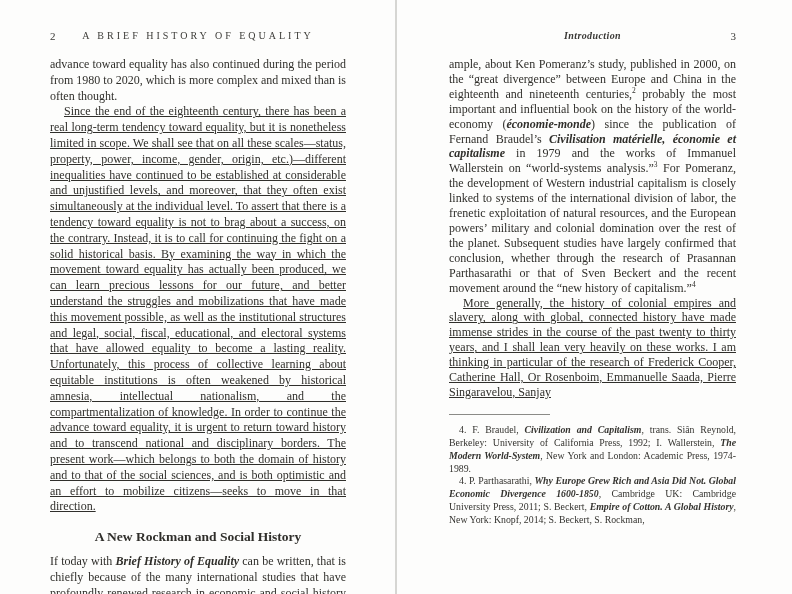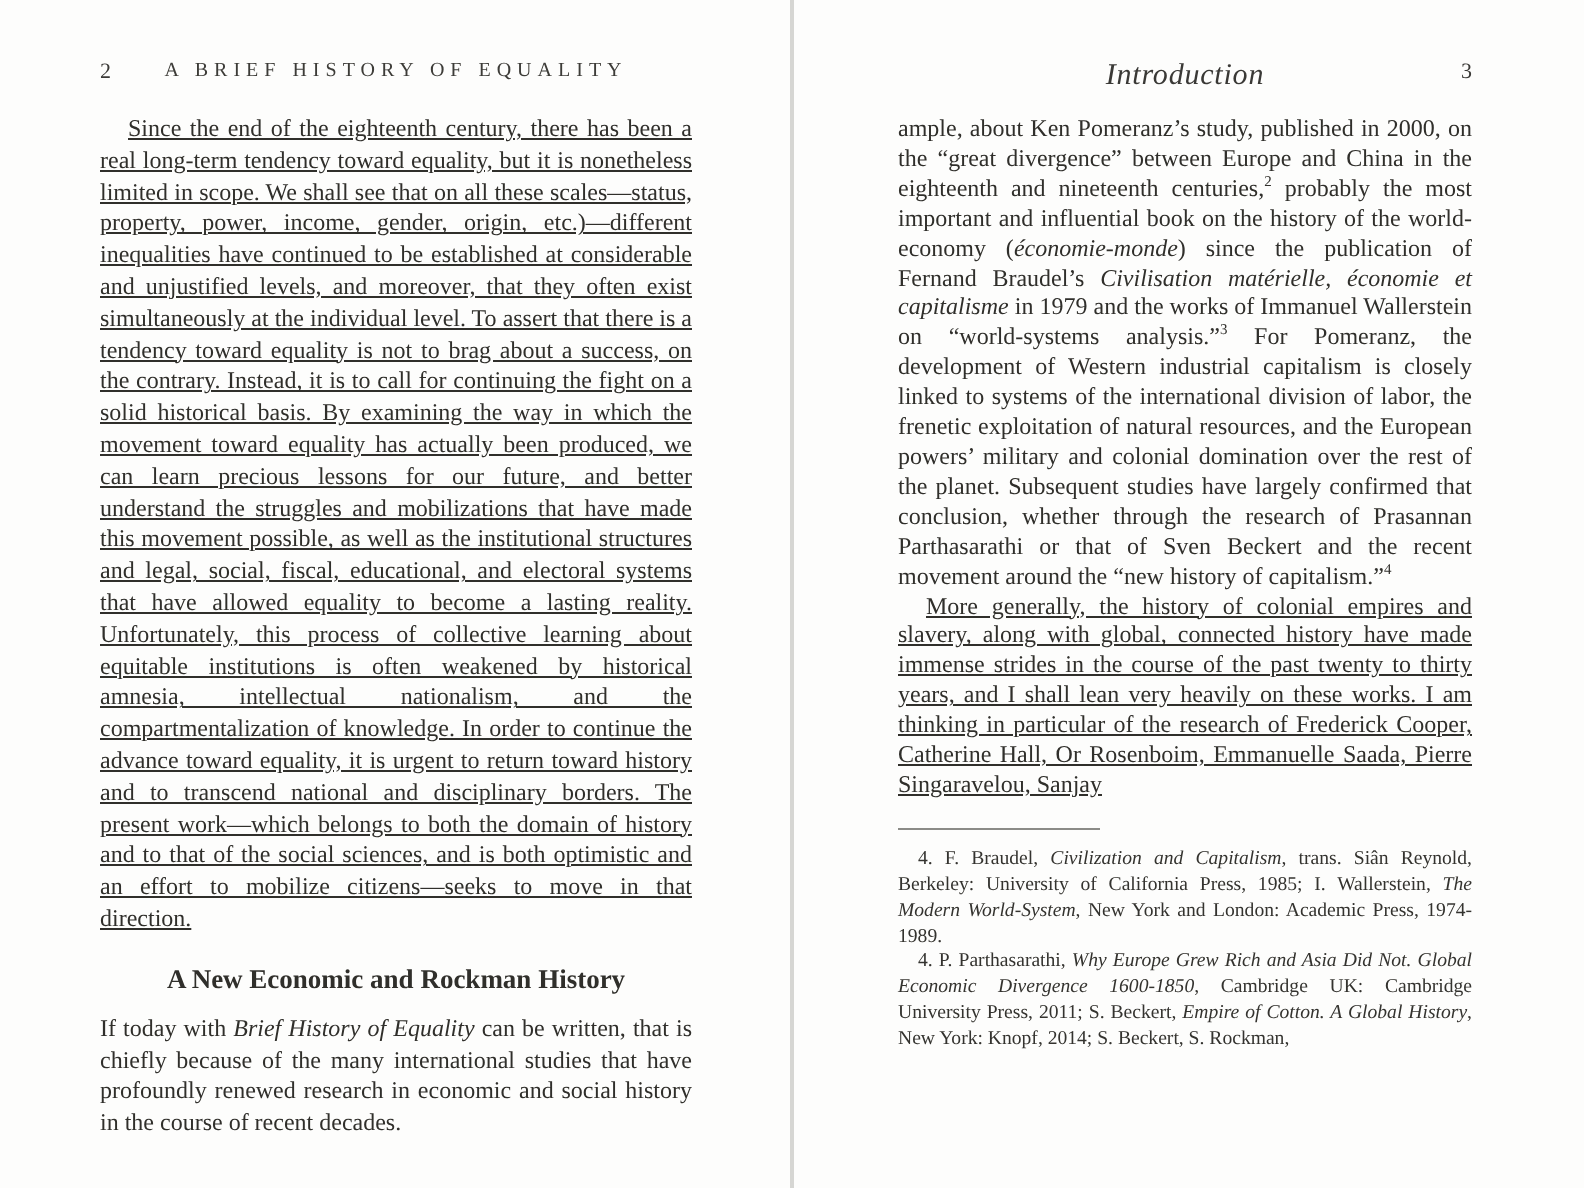--- a/index.html
+++ b/index.html
@@ -16,21 +16,21 @@
 
   .pagehead { position:relative; height:14px; }
   .folio { position:absolute; top:0; font-size:11px; color:#3a3936; }
   .folio-left  { left:0; }
   .folio-right { right:0; }
   .running-head {
     text-align:center; font-size:10px; letter-spacing:3px;
     color:#3d3c38; white-space:nowrap;
   }
   .running-head.italic-head {
-    letter-spacing:0.4px; font-style:italic; font-size:15px; color:#3a3936;
+    letter-spacing:0.4px; font-style:italic; font-size:10px; color:#3a3936;font-weight:bold;
   }
 
   .body { margin-top:13px; }
   .para {
     margin:0; font-size:12px; line-height:15.8px;
     text-align:justify; text-justify:inter-word;
   }
   .tight .para { line-height:14.9px; }
   .para.indent { text-indent:14px;text-decoration:underline; }
 
@@ -38,53 +38,54 @@
     text-align:center; font-size:13.5px; font-weight:bold;
     margin:14px 0 9px 0; color:#302f2b;
   }
 
   .fn-rule { width:101px; border:0; border-top:1px solid #8b8b87; margin:14px 0 9px 0; }
   .footnotes { }
   .footnote {
     margin:0; font-size:9.8px; line-height:12.9px;
     text-align:justify; text-indent:10px; color:#34332f;
   }
-  .it { font-style:italic; }
+  .it { font-style:italic;font-weight:bold; }
   sup { font-size:7.5px; line-height:0; }
 </style>
 </head>
 <body>
 
 <div class="spread">
 
   <div class="page page-left">
     <div class="pagehead">
       <span class="folio folio-left">2</span>
       <div class="running-head">A BRIEF HISTORY OF EQUALITY</div>
     </div>
     <div class="body">
+        <p class="para"><span>advance toward equality has also continued during the period from 1980 to 2020, which is more complex and mixed than is often thought.</span></p>
         <p class="para indent"><span>Since the end of the eighteenth century, there has been a real long-term tendency toward equality, but it is nonetheless limited in scope. We shall see that on all these scales—status, property, power, income, gender, origin, etc.)—different inequalities have continued to be established at considerable and unjustified levels, and moreover, that they often exist simultaneously at the individual level. To assert that there is a tendency toward equality is not to brag about a success, on the contrary. Instead, it is to call for continuing the fight on a solid historical basis. By examining the way in which the movement toward equality has actually been produced, we can learn precious lessons for our future, and better understand the struggles and mobilizations that have made this movement possible, as well as the institutional structures and legal, social, fiscal, educational, and electoral systems that have allowed equality to become a lasting reality. Unfortunately, this process of collective learning about equitable institutions is often weakened by historical amnesia, intellectual nationalism, and the compartmentalization of knowledge. In order to continue the advance toward equality, it is urgent to return toward history and to transcend national and disciplinary borders. The present work—which belongs to both the domain of history and to that of the social sciences, and is both optimistic and an effort to mobilize citizens—seeks to move in that direction.</span></p>
       </div>
-    <h2 class="section-heading">A New Economic and Rockman History</h2>
+    <h2 class="section-heading">A New Rockman and Social History</h2>
     <div class="body" style="margin-top:0">
         <p class="para"><span>If today with </span><span class="it">Brief History of Equality</span><span> can be written, that is chiefly because of the many international studies that have profoundly renewed research in economic and social history in the course of recent decades.</span></p>
       </div>
   </div>
 
   <div class="spine"></div>
 
   <div class="page page-right">
     <div class="pagehead">
       <span class="folio folio-right">3</span>
       <div class="running-head italic-head">Introduction</div>
     </div>
     <div class="body tight">
         <p class="para"><span>ample, about Ken Pomeranz’s study, published in 2000, on the “great divergence” between Europe and China in the eighteenth and nineteenth centuries,</span><sup>2</sup><span> probably the most important and influential book on the history of the world-economy (</span><span class="it">économie-monde</span><span>) since the publication of Fernand Braudel’s </span><span class="it">Civilisation matérielle, économie et capitalisme</span><span> in 1979 and the works of Immanuel Wallerstein on “world-systems analysis.”</span><sup>3</sup><span> For Pomeranz, the development of Western industrial capitalism is closely linked to systems of the international division of labor, the frenetic exploitation of natural resources, and the European powers’ military and colonial domination over the rest of the planet. Subsequent studies have largely confirmed that conclusion, whether through the research of Prasannan Parthasarathi or that of Sven Beckert and the recent movement around the “new history of capitalism.”</span><sup>4</sup></p>
         <p class="para indent"><span>More generally, the history of colonial empires and slavery, along with global, connected history have made immense strides in the course of the past twenty to thirty years, and I shall lean very heavily on these works. I am thinking in particular of the research of Frederick Cooper, Catherine Hall, Or Rosenboim, Emmanuelle Saada, Pierre Singaravelou, Sanjay</span></p>
       </div>
     <hr class="fn-rule">
     <div class="footnotes">
-        <p class="footnote"><span>4. F. Braudel, </span><span class="it">Civilization and Capitalism</span><span>, trans. Siân Reynold, Berkeley: University of California Press, 1985; I. Wallerstein, </span><span class="it">The Modern World-System</span><span>, New York and London: Academic Press, 1974-1989.</span></p>
+        <p class="footnote"><span>4. F. Braudel, </span><span class="it">Civilization and Capitalism</span><span>, trans. Siân Reynold, Berkeley: University of California Press, 1992; I. Wallerstein, </span><span class="it">The Modern World-System</span><span>, New York and London: Academic Press, 1974-1989.</span></p>
         <p class="footnote"><span>4. P. Parthasarathi, </span><span class="it">Why Europe Grew Rich and Asia Did Not. Global Economic Divergence 1600-1850</span><span>, Cambridge UK: Cambridge University Press, 2011; S. Beckert, </span><span class="it">Empire of Cotton. A Global History</span><span>, New York: Knopf, 2014; S. Beckert, S. Rockman, </span></p>
       </div>
   </div>
 
 </div>
 
 </body></html>

